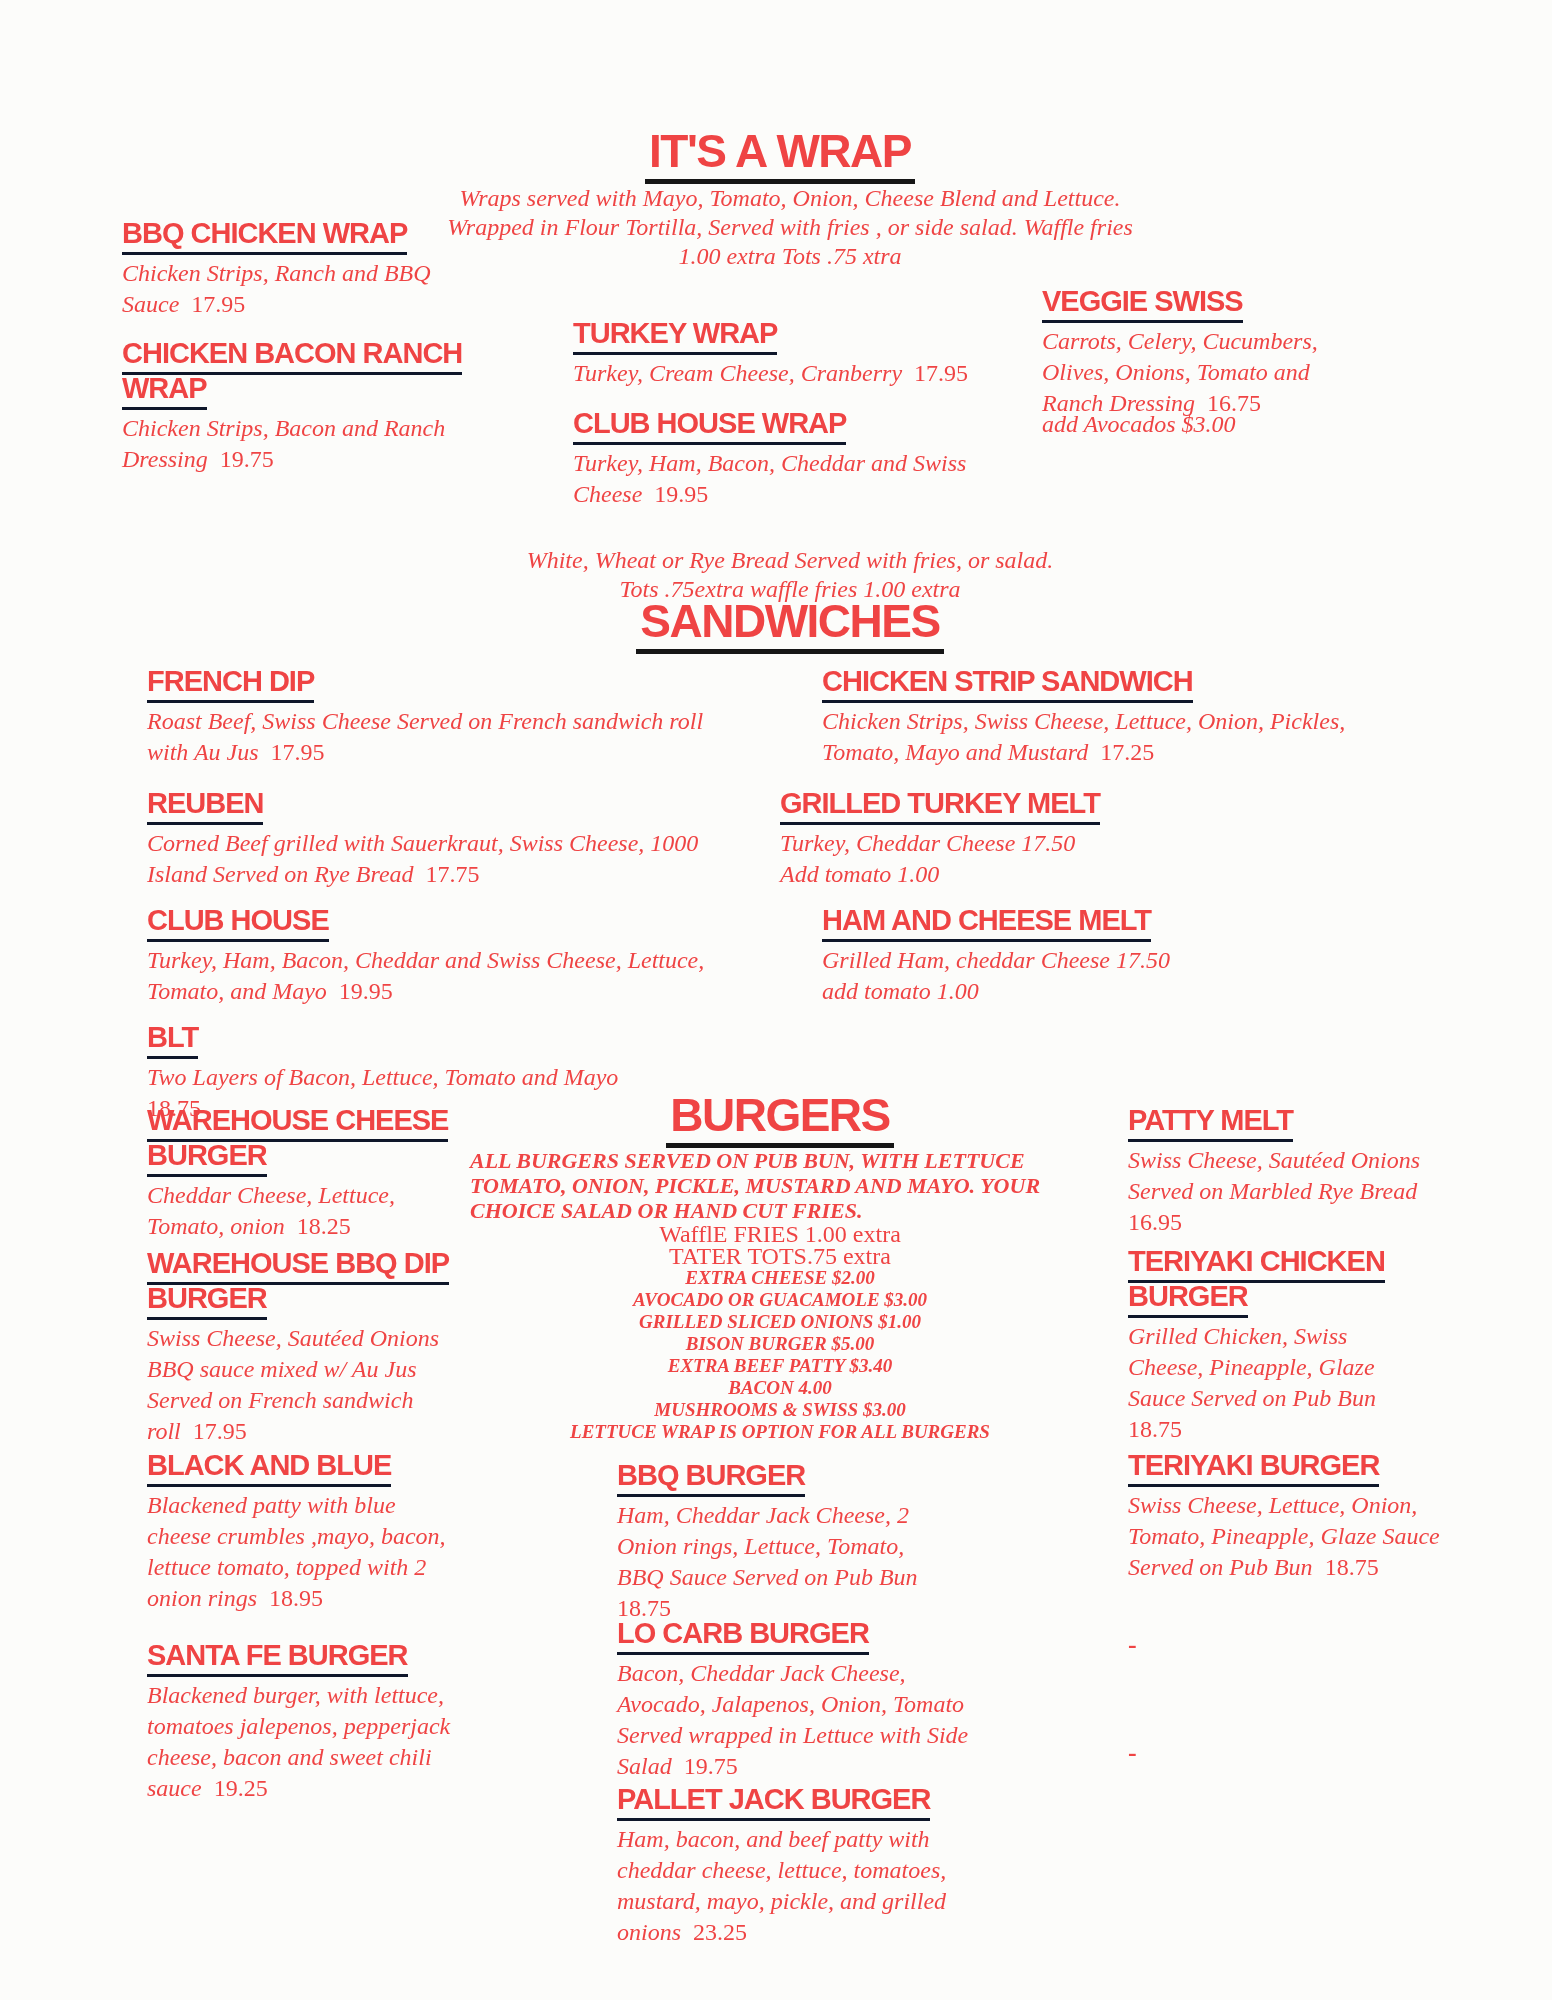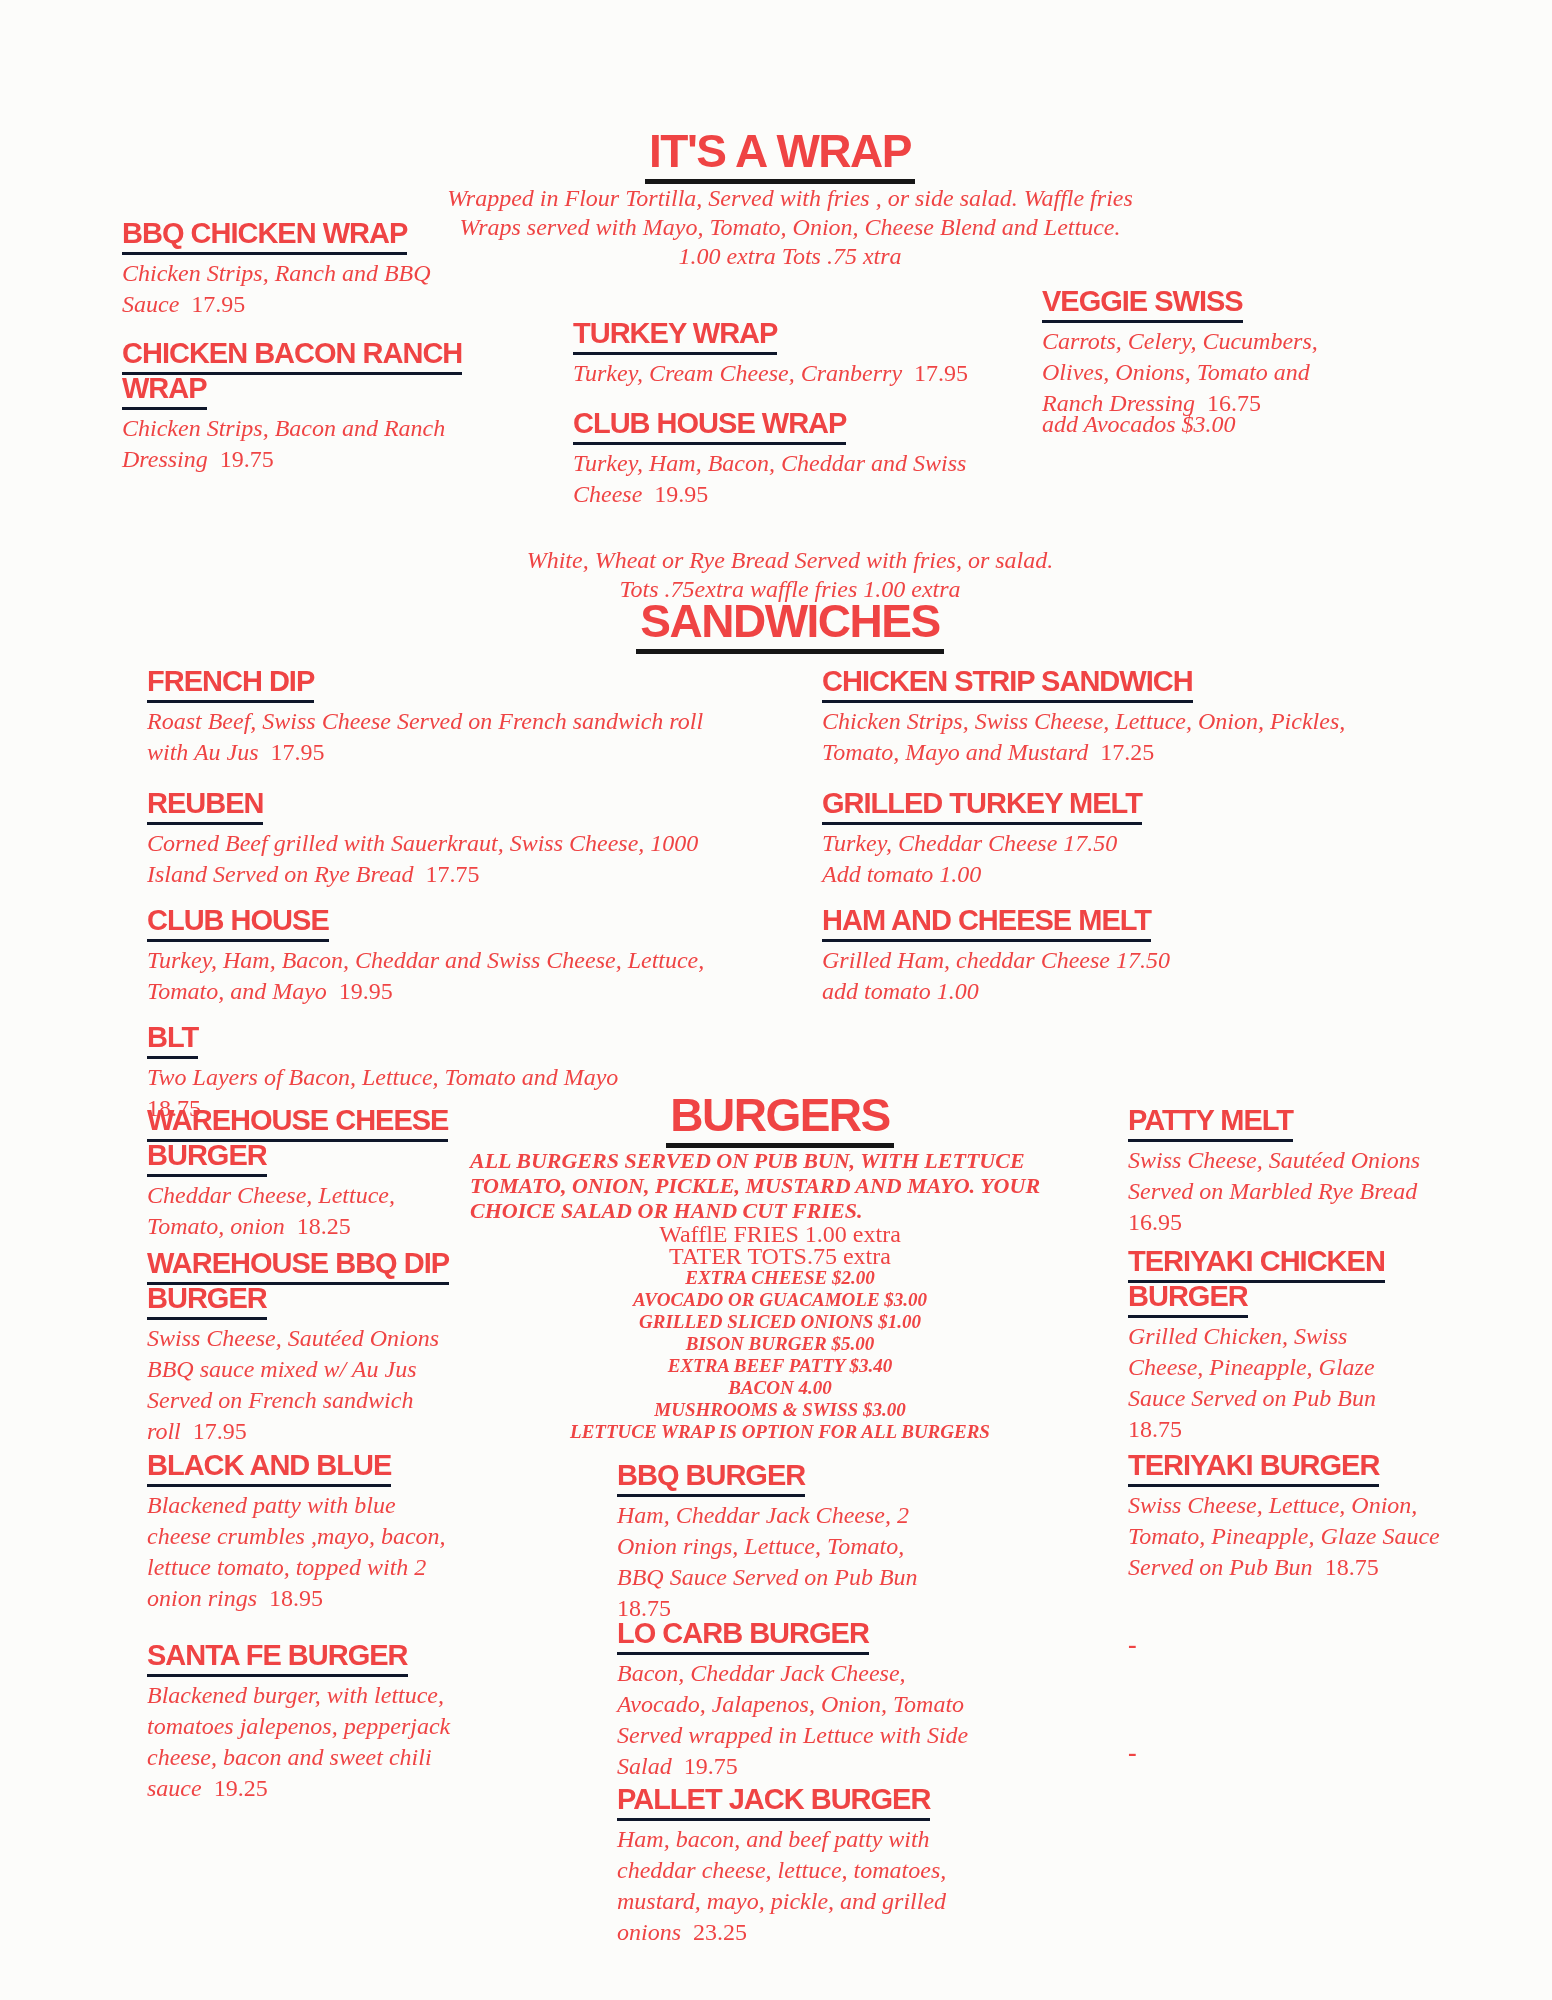--- a/index.html
+++ b/index.html
@@ -50,22 +50,22 @@
 </head>
 <body>
 
 <div id="page">
 
   <h1 class="sec-title abs" style="left:620px; top:126px; width:320px;">
     <span>IT'S A WRAP</span>
   </h1>
 
   <div class="abs" style="left:390px; top:184px; width:800px;">
+    <p class="intro">Wraps served with Mayo, Tomato, Onion, Cheese Blend and Lettuce.</p>
     <p class="intro">Wrapped in Flour Tortilla, Served with fries , or side salad.  Waffle fries</p>
-    <p class="intro">Wraps served with Mayo, Tomato, Onion, Cheese Blend and Lettuce.</p>
     <p class="intro">1.00  extra Tots .75 xtra</p>
   </div>
 
   <div class="item" style="left:122px; top:216px; width:345px;">
     <h3 class="h"><span>BBQ CHICKEN WRAP</span></h3>
     <p class="d" style="width:330px;"><span>Chicken Strips, Ranch and BBQ Sauce</span>&nbsp; <span class="pr">17.95</span></p>
   </div>
 
   <div class="item" style="left:122px; top:336px; width:348px;">
     <h3 class="h"><span>CHICKEN BACON RANCH WRAP</span></h3>
@@ -115,21 +115,21 @@
   <div class="item" style="left:147px; top:1020px; width:490px;">
     <h3 class="h"><span>BLT</span></h3>
     <p class="d" style="width:480px;"><span>Two Layers of Bacon, Lettuce, Tomato and Mayo</span>&nbsp; <span class="pr">18.75</span></p>
   </div>
 
   <div class="item" style="left:822px; top:664px; width:610px;">
     <h3 class="h"><span>CHICKEN STRIP SANDWICH</span></h3>
     <p class="d" style="width:600px;"><span>Chicken Strips, Swiss Cheese, Lettuce, Onion, Pickles, Tomato, Mayo and Mustard</span>&nbsp; <span class="pr">17.25</span></p>
   </div>
 
-  <div class="item" style="left:822px; top:786px; width:610px;">
+  <div class="item" style="left:780px; top:786px; width:610px;">
     <h3 class="h"><span>GRILLED TURKEY MELT</span></h3>
     <p class="d">Turkey, Cheddar Cheese 17.50</p>
     <p class="note">Add tomato 1.00</p>
   </div>
 
   <div class="item" style="left:822px; top:903px; width:610px;">
     <h3 class="h"><span>HAM AND CHEESE MELT</span></h3>
     <p class="d">Grilled Ham, cheddar Cheese 17.50</p>
     <p class="note">add tomato 1.00</p>
   </div>

